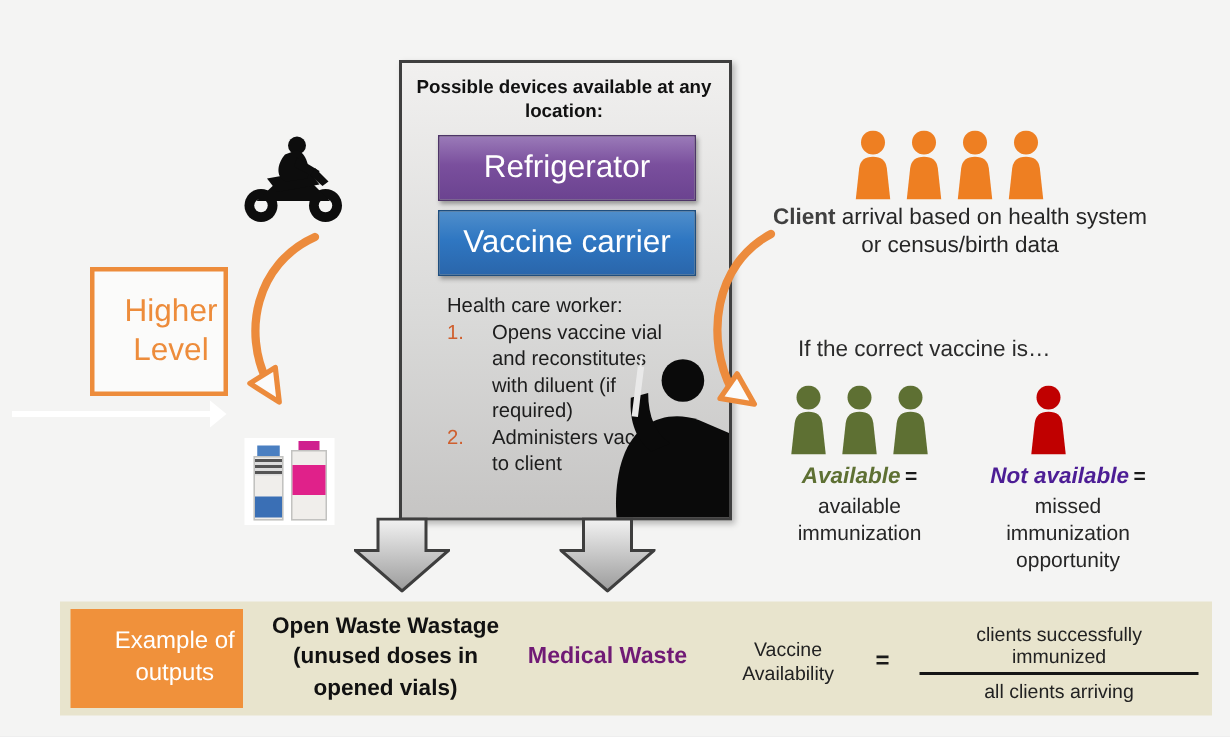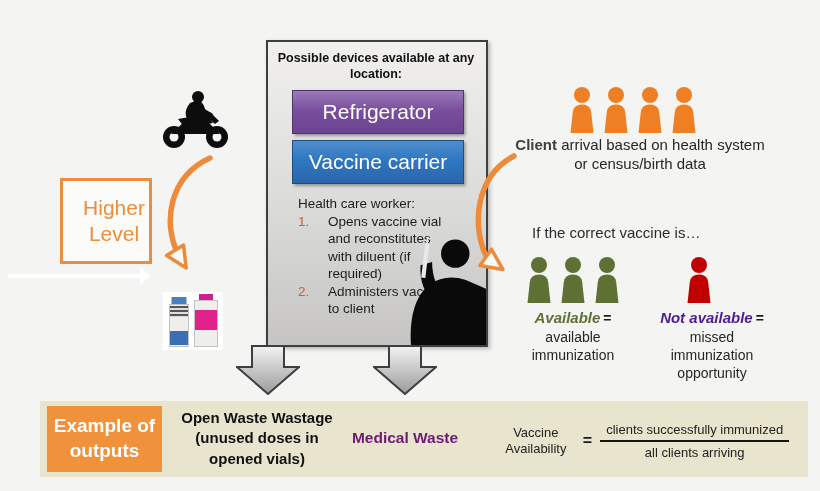--- a/index.html
+++ b/index.html
@@ -61,26 +61,26 @@
   .avail-cap{left:508px;top:308px;width:130px;text-align:center;font-size:14px;line-height:1.3;}
   .navail-cap{left:647px;top:308px;width:130px;text-align:center;font-size:14px;line-height:1.3;}
   .avail-cap .lbl{font-weight:700;font-style:italic;color:#5E7033;font-size:15px;}
   .navail-cap .lbl{font-weight:700;font-style:italic;color:#4c1d95;font-size:15px;}
   .eq-inline{font-weight:700;margin-left:3px;color:#1a1a1a;}
 
   
   .out-bar{left:40px;top:401px;width:768px;height:76px;background:#E8E4CD;}
   .badge{left:47px;top:406px;width:115px;height:66px;background:#F0913B;display:flex;
     align-items:center;justify-content:center;text-align:center;}
-  .badge span{color:#fff;font-weight:700;font-size:19px;line-height:1.3;}
+  .badge span{color:#fff;font-weight:400;font-size:16px;line-height:1.3;padding-left:24px;}
   .ovw{left:168px;top:408px;width:178px;text-align:center;font-weight:700;font-size:15px;
     line-height:1.35;color:#111;}
   .mw{left:320px;top:429px;width:170px;text-align:center;font-weight:700;font-size:15.5px;color:#701a75;}
   .formula{left:487px;top:417px;width:312px;height:48px;display:flex;align-items:center;
-    justify-content:center;gap:8px;}
+    justify-content:center;gap:20px;}
   .f-lhs{width:78px;text-align:center;font-size:13px;line-height:1.25;color:#222;}
   .f-eq{font-weight:700;font-size:16px;color:#1a1a1a;}
   .frac{text-align:center;font-size:13px;color:#222;}
   .frac .num{padding:0 6px 3px 6px;border-bottom:2.5px solid #151515;}
   .frac .den{padding-top:3px;}
 </style>
 </head>
 <body>
 
 <div class="canvas">

